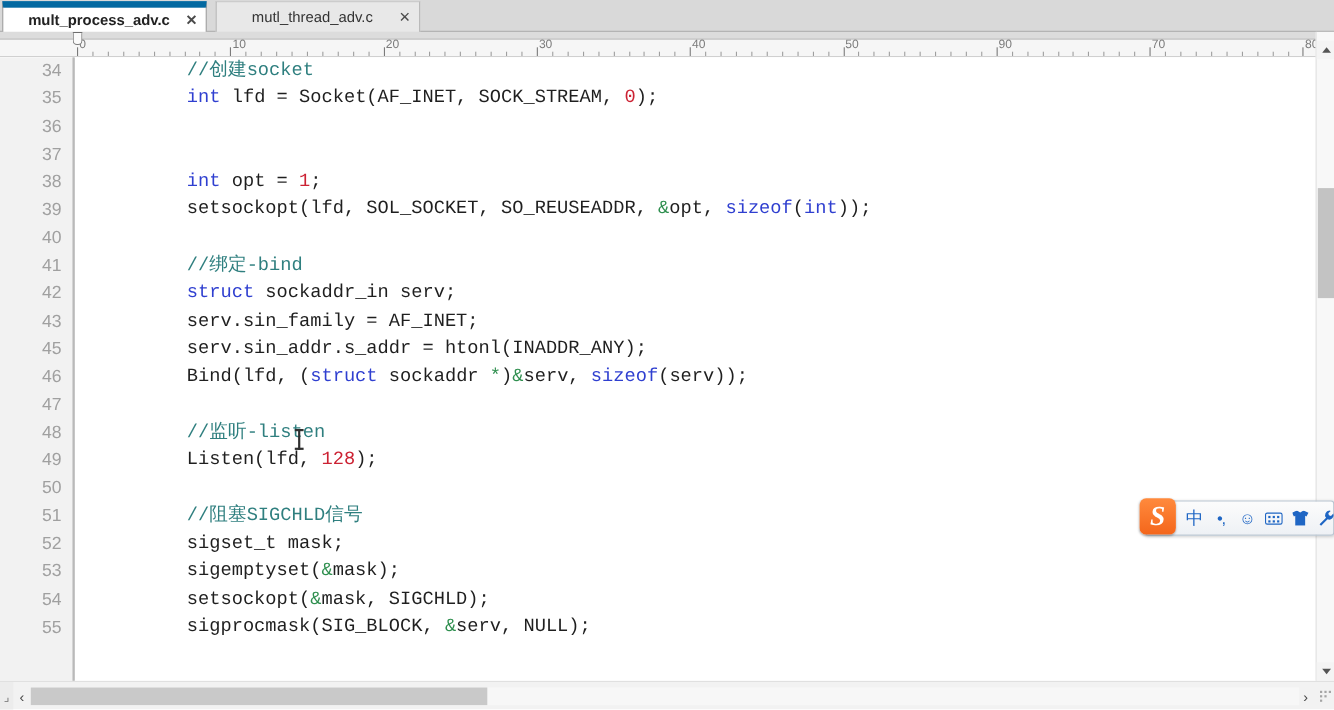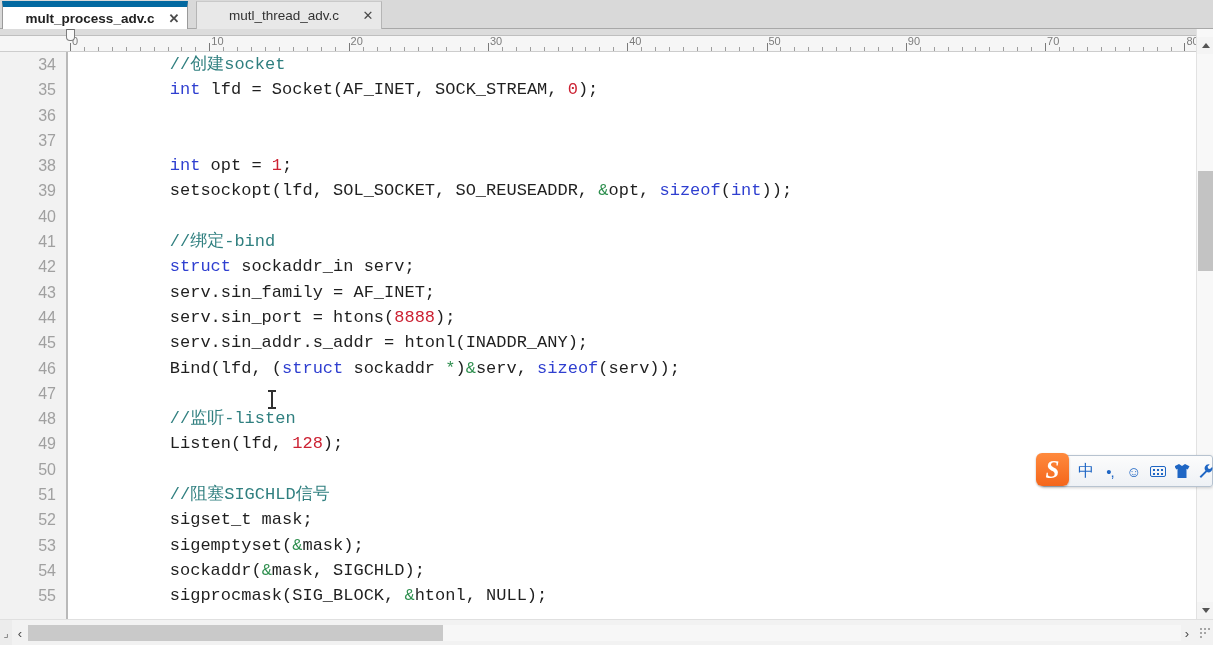--- a/index.html
+++ b/index.html
@@ -423,32 +423,31 @@
         <div class="row"><span class="lineno">34</span><span class="codetext"><span class="t-pln">    </span><span class="t-cmt">//创建socket</span></span></div>
         <div class="row"><span class="lineno">35</span><span class="codetext"><span class="t-pln">    </span><span class="t-kw">int</span><span class="t-pln"> lfd = Socket(AF_INET, SOCK_STREAM, </span><span class="t-num">0</span><span class="t-pln">);</span></span></div>
         <div class="row"><span class="lineno">36</span><span class="codetext"></span></div>
         <div class="row"><span class="lineno">37</span></div>
         <div class="row"><span class="lineno">38</span><span class="codetext"><span class="t-pln">    </span><span class="t-kw">int</span><span class="t-pln"> opt = </span><span class="t-num">1</span><span class="t-pln">;</span></span></div>
         <div class="row"><span class="lineno">39</span><span class="codetext"><span class="t-pln">    setsockopt(lfd, SOL_SOCKET, SO_REUSEADDR, </span><span class="t-op">&amp;</span><span class="t-pln">opt, </span><span class="t-kw">sizeof</span><span class="t-pln">(</span><span class="t-kw">int</span><span class="t-pln">));</span></span></div>
         <div class="row"><span class="lineno">40</span><span class="codetext"></span></div>
         <div class="row"><span class="lineno">41</span><span class="codetext"><span class="t-pln">    </span><span class="t-cmt">//绑定-bind</span></span></div>
         <div class="row"><span class="lineno">42</span><span class="codetext"><span class="t-pln">    </span><span class="t-kw">struct</span><span class="t-pln"> sockaddr_in serv;</span></span></div>
         <div class="row"><span class="lineno">43</span><span class="codetext"><span class="t-pln">    serv.sin_family = AF_INET;</span></span></div>
-        <div class="row"><span class="lineno">44</span><span class="codetext"><span class="t-pln">    serv.sin_port = htons(</span><span class="t-num">8888</span><span class="t-pln">);</span></span></div>
         <div class="row"><span class="lineno">45</span><span class="codetext"><span class="t-pln">    serv.sin_addr.s_addr = htonl(INADDR_ANY);</span></span></div>
         <div class="row"><span class="lineno">46</span><span class="codetext"><span class="t-pln">    Bind(lfd, (</span><span class="t-kw">struct</span><span class="t-pln"> sockaddr </span><span class="t-op">*</span><span class="t-pln">)</span><span class="t-op">&amp;</span><span class="t-pln">serv, </span><span class="t-kw">sizeof</span><span class="t-pln">(serv));</span></span></div>
         <div class="row"><span class="lineno">47</span><span class="codetext"></span></div>
         <div class="row"><span class="lineno">48</span><span class="codetext"><span class="t-pln">    </span><span class="t-cmt">//监听-listen</span></span></div>
         <div class="row"><span class="lineno">49</span><span class="codetext"><span class="t-pln">    Listen(lfd, </span><span class="t-num">128</span><span class="t-pln">);</span></span></div>
         <div class="row"><span class="lineno">50</span><span class="codetext"></span></div>
         <div class="row"><span class="lineno">51</span><span class="codetext"><span class="t-pln">    </span><span class="t-cmt">//阻塞SIGCHLD信号</span></span></div>
         <div class="row"><span class="lineno">52</span><span class="codetext"><span class="t-pln">    sigset_t mask;</span></span></div>
         <div class="row"><span class="lineno">53</span><span class="codetext"><span class="t-pln">    sigemptyset(</span><span class="t-op">&amp;</span><span class="t-pln">mask);</span></span></div>
-        <div class="row"><span class="lineno">54</span><span class="codetext"><span class="t-pln">    sockaddr(</span><span class="t-op">&amp;</span><span class="t-pln">mask, SIGCHLD);</span></span></div>
-        <div class="row"><span class="lineno">55</span><span class="codetext"><span class="t-pln">    sigprocmask(SIG_BLOCK, </span><span class="t-op">&amp;</span><span class="t-pln">htonl, NULL);</span></span></div>
+        <div class="row"><span class="lineno">54</span><span class="codetext"><span class="t-pln">    setsockopt(</span><span class="t-op">&amp;</span><span class="t-pln">mask, SIGCHLD);</span></span></div>
+        <div class="row"><span class="lineno">55</span><span class="codetext"><span class="t-pln">    sigprocmask(SIG_BLOCK, </span><span class="t-op">&amp;</span><span class="t-pln">serv, NULL);</span></span></div>
       </div>
     <div class="ibeam"></div>
   </div>
 
   <div class="vscroll">
     <div class="vs-btn-up">
       <span class="arrow-up"></span>
     </div>
     <div class="vs-thumb" style="top: 141.6px; height: 100.3px;"></div>
     <div class="vs-btn-down">

